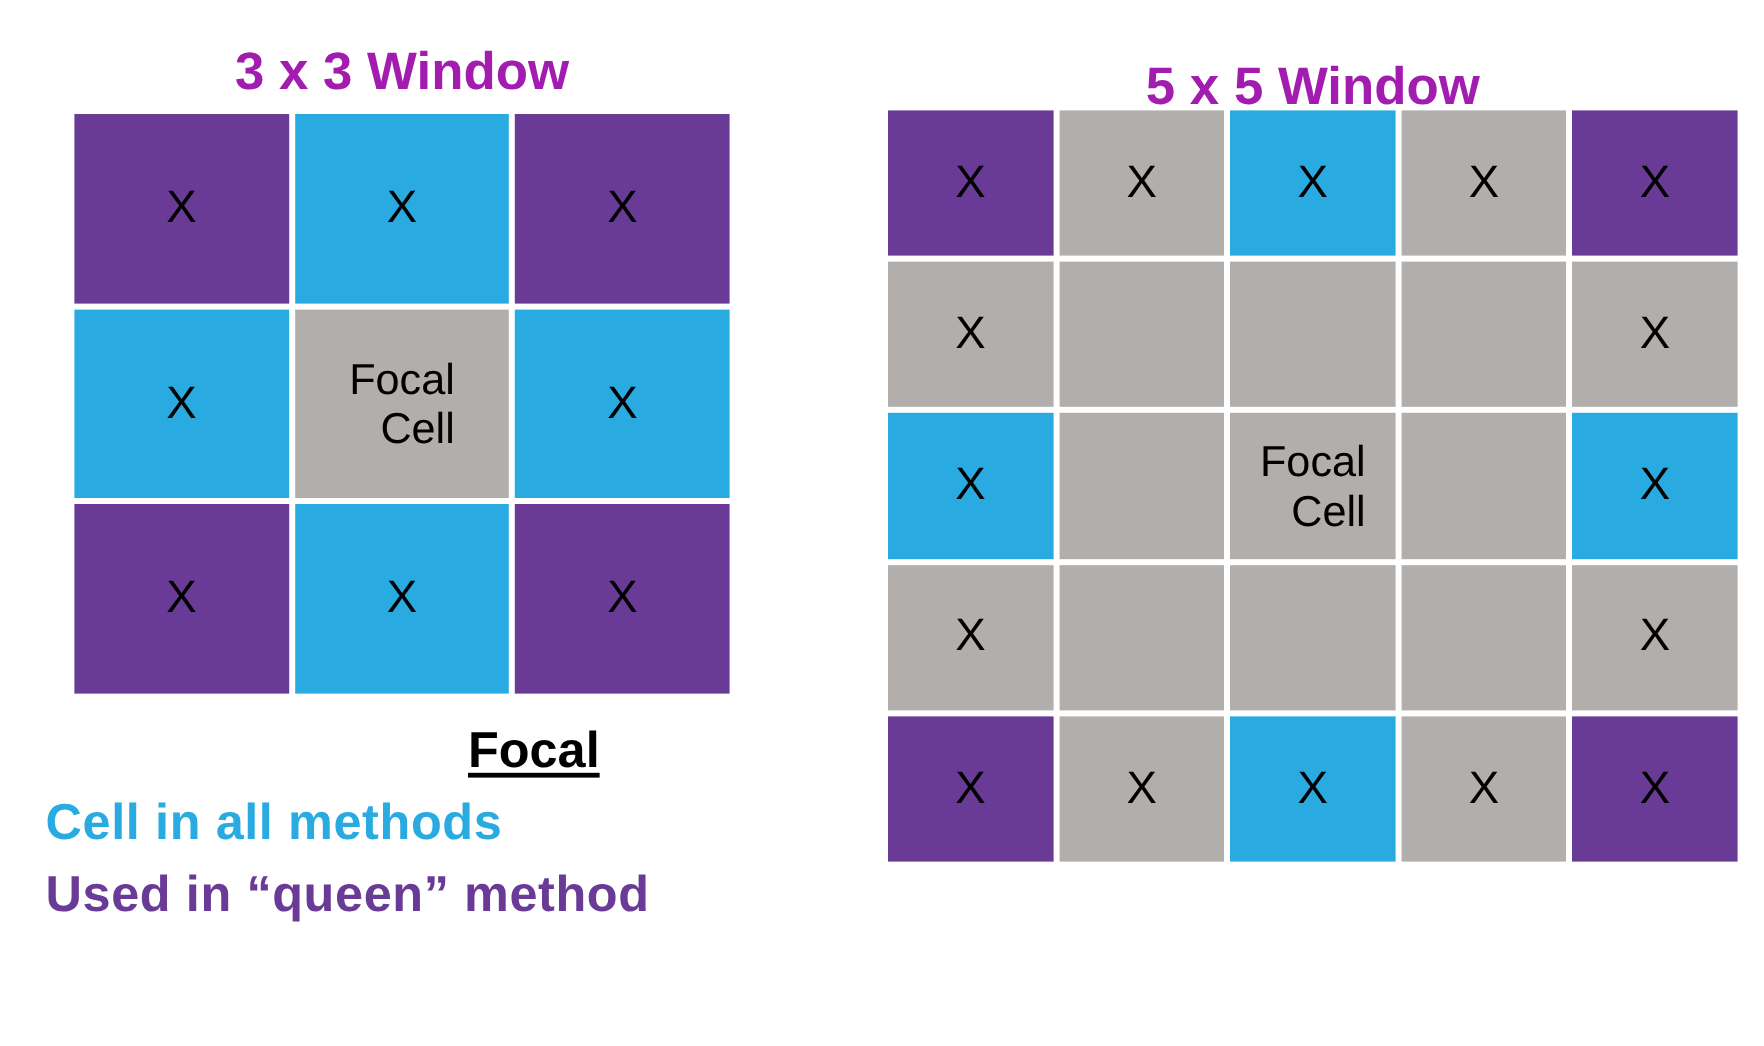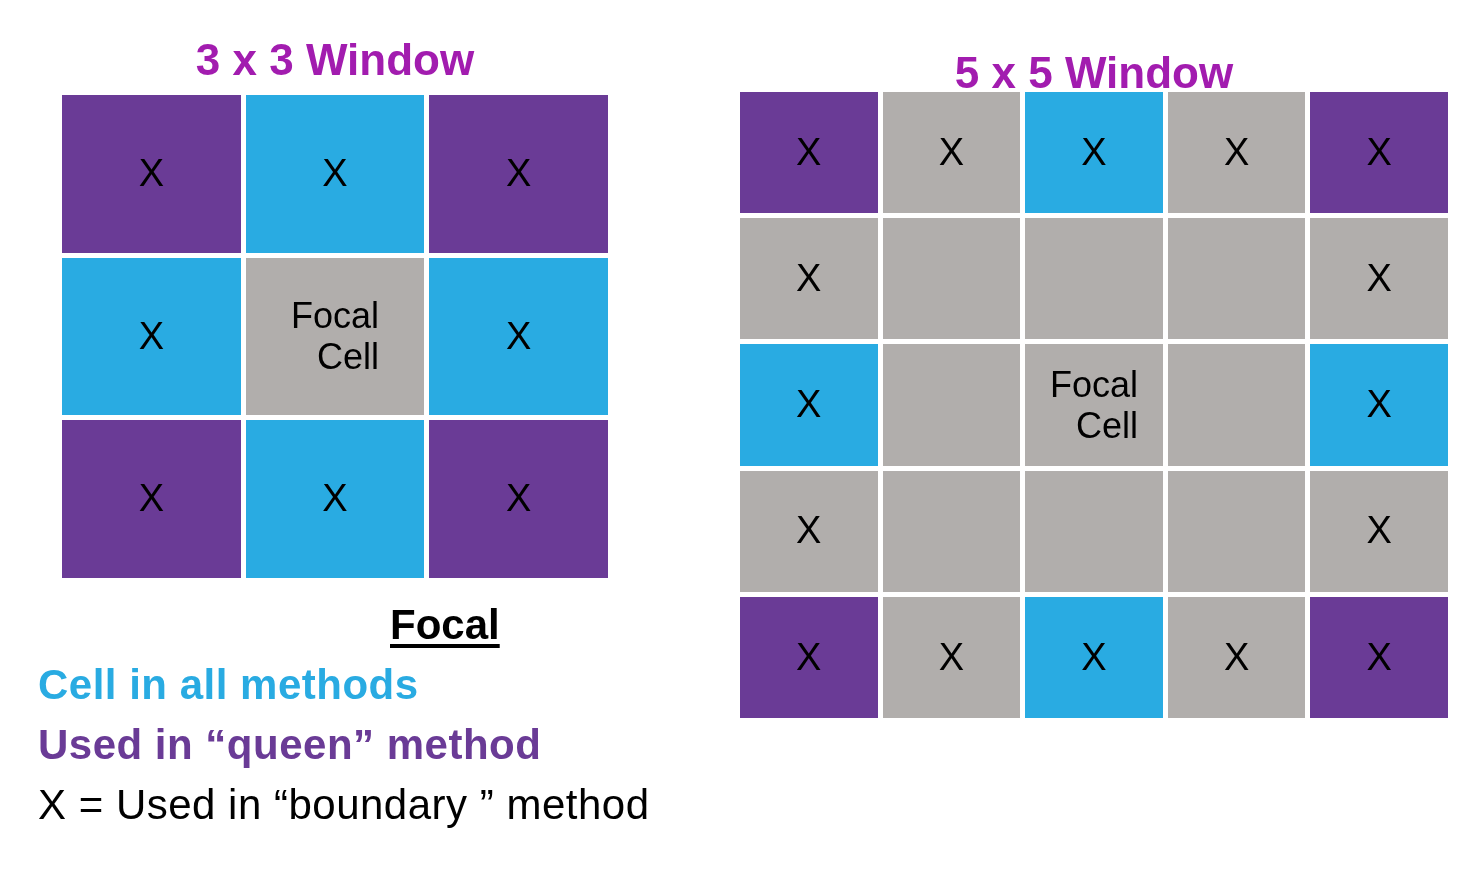--- a/index.html
+++ b/index.html
@@ -133,15 +133,14 @@
       <div class="cell" style="background: rgb(177, 174, 172);">X</div>
       <div class="cell" style="background: rgb(106, 59, 150);">X</div>
     </div>
 
   <div class="legend-heading">Focal</div>
 
   <div class="legend-item legend-item-0" style="color: rgb(41, 171, 226);">Cell in all methods</div>
 
   <div class="legend-item legend-item-1" style="color: rgb(106, 59, 150);">Used in “queen” method</div>
 
-  <div class="legend-item legend-item-2" style="color: rgb(0, 0, 0);">X = Used in “boundary ” method</div>
 
 </div>
 
 </body></html>

